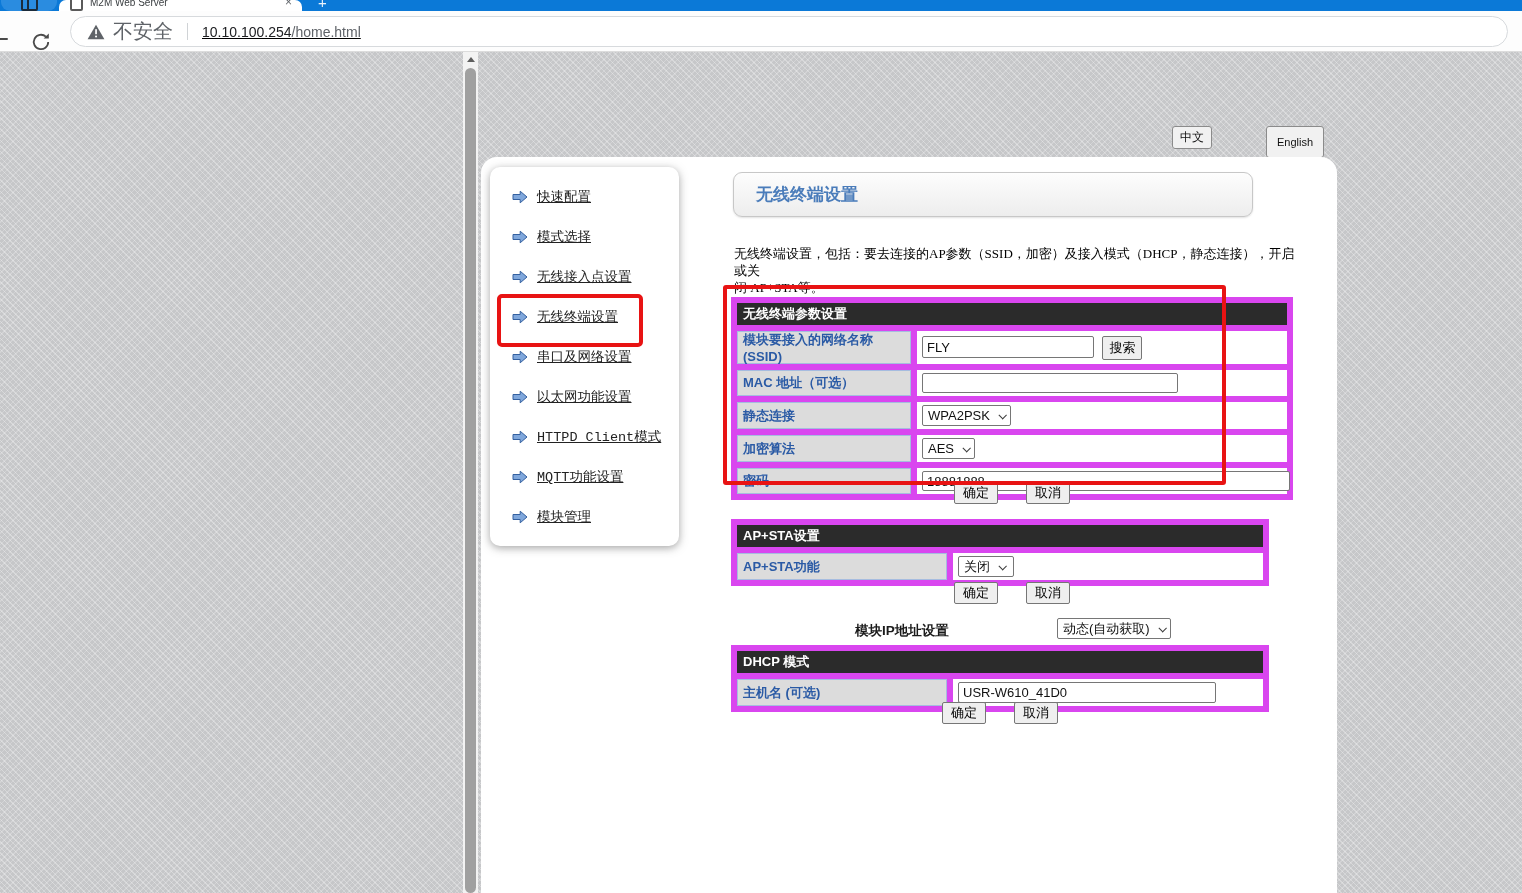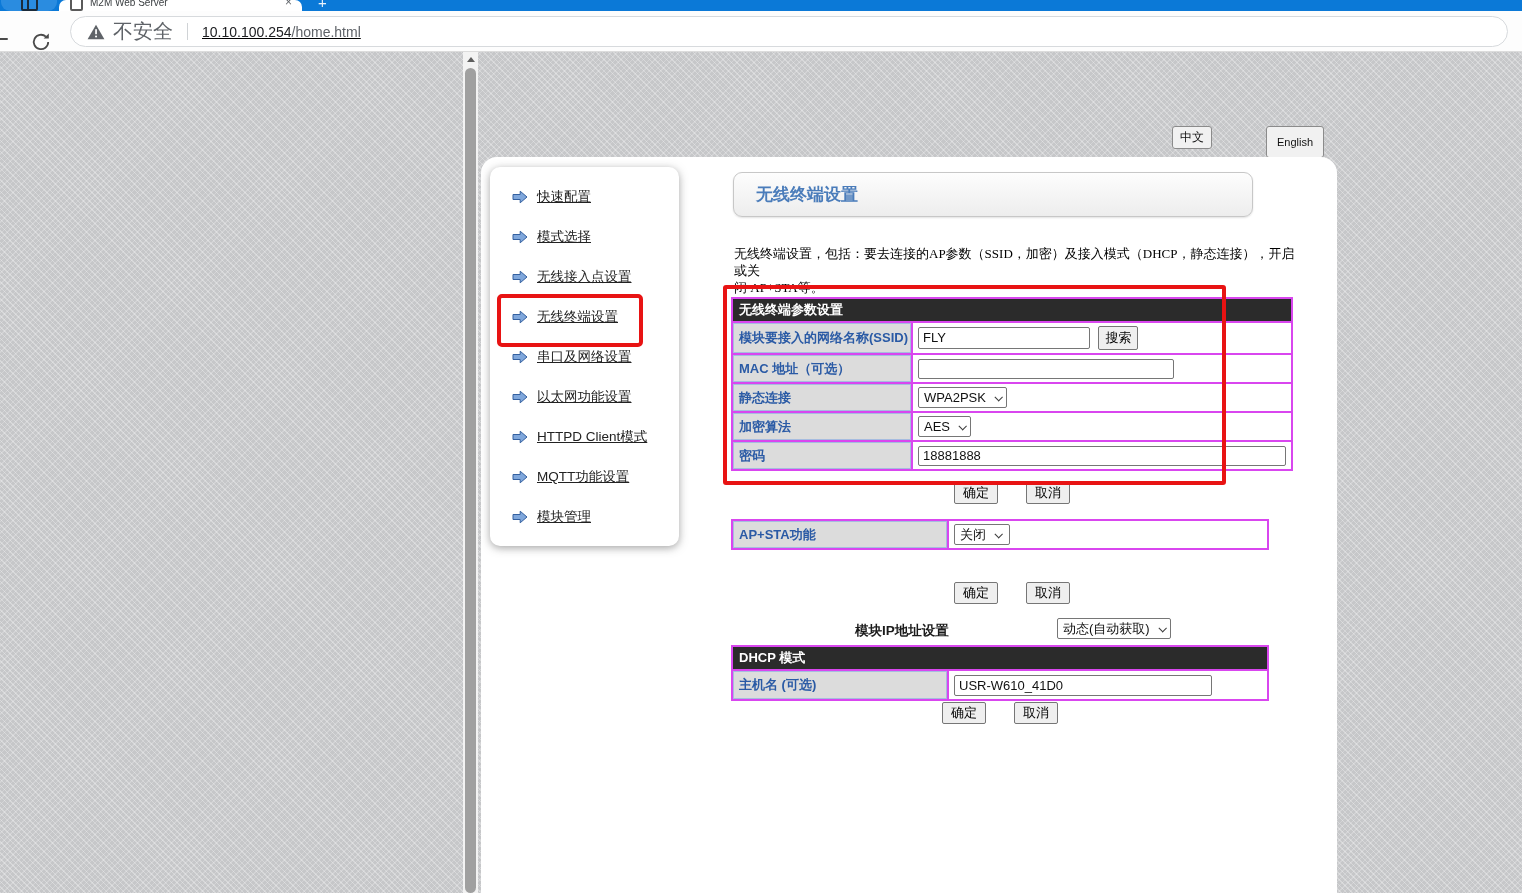--- a/index.html
+++ b/index.html
@@ -48,34 +48,34 @@
   #btn-zh{left:1172px;top:74px;width:40px;height:23px;font-size:12px;}
   #btn-en{left:1266px;top:74px;width:58px;height:32px;font-size:11px;}
 
   
   #panel{position:absolute;left:481px;top:105px;width:856px;height:736px;background:#fff;border-radius:16px 16px 0 0;}
 
   
   #sidebar{position:absolute;left:9px;top:10px;width:189px;height:379px;background:#fff;border-radius:10px;
            box-shadow:0 2px 9px rgba(90,90,90,.55);padding-top:10px;box-sizing:border-box;}
   .menu-item{height:40px;display:flex;align-items:center;padding-left:22px;gap:9px;}
-  .menu-item a{font-family:Liberation Sans, sans-serif;font-size:13.5px;color:#222;text-decoration:underline;}
+  .menu-item a{font-family:Liberation Mono, monospace;font-size:13.5px;color:#222;text-decoration:underline;}
   .arrow-ico{flex:0 0 auto;}
   .redbox-side{position:absolute;left:7px;top:127px;width:138px;height:45px;border:4px solid #e81313;border-radius:5px;pointer-events:none;}
 
   
   .titlebox{position:absolute;left:252px;top:15px;width:520px;height:45px;background:linear-gradient(#fdfdfd,#ededed);
             border:1px solid #c7c7c7;border-radius:9px;box-sizing:border-box;display:flex;align-items:center;box-shadow:0 1px 2px rgba(0,0,0,.12);}
   .titlebox span{margin-left:22px;font-size:17px;font-weight:bold;color:#4a7cba;}
   .desc{position:absolute;left:253px;top:88px;width:566px;font-family:"Liberation Serif","DejaVu Serif",serif;
         font-size:13px;line-height:17px;color:#000;}
   .redbox-table{position:absolute;left:242px;top:128px;width:495px;height:192px;border:4px solid #e81313;border-radius:3px;pointer-events:none;z-index:5;}
 
   table.cfg{border-collapse:collapse;position:absolute;table-layout:fixed;}
-  table.cfg td{border:2px solid #d946ef;box-sizing:border-box;}
+  table.cfg td{border:6px solid #d946ef;box-sizing:border-box;}
   td.thead{background:#2b2b2b;color:#fff;font-weight:bold;font-size:13px;padding:2px 6px;height:22px;}
   td.lbl{background:#dcdcdc;color:#2a5aa5;font-weight:bold;font-size:13px;padding:0 0 0 6px;
          box-shadow:inset 0 0 0 1px #a6bcdf;}
   td.val{background:#fff;padding:3px 5px;}
 
   #table1{left:250px;top:140px;width:562px;}
   #table2{left:250px;top:362px;width:538px;}
   #table3{left:250px;top:488px;width:538px;}
 
   input.txt{height:20px;border:1px solid #767676;border-radius:2px;font-size:13px;padding:0 4px;box-sizing:border-box;
@@ -254,20 +254,23 @@
       <button class="formbtn">确定</button>
       <button class="formbtn">取消</button>
     </div>
 
     <table class="cfg" id="table2">
       <colgroup>
           <col style="width:216px">
           <col>
         </colgroup>
       <tbody>
+          <tr style="height:22px">
+            <td class="thead" colspan="2">AP+STA设置</td>
+          </tr>
       <tr style="height:27px">
         <td class="lbl">AP+STA功能</td>
         <td class="val"><span class="sel" style="min-width:56px">
                 <span>关闭</span>
               </span></td>
       </tr>
     </tbody>
       </table>
 
     <div class="btnrow" id="btnrow2">

